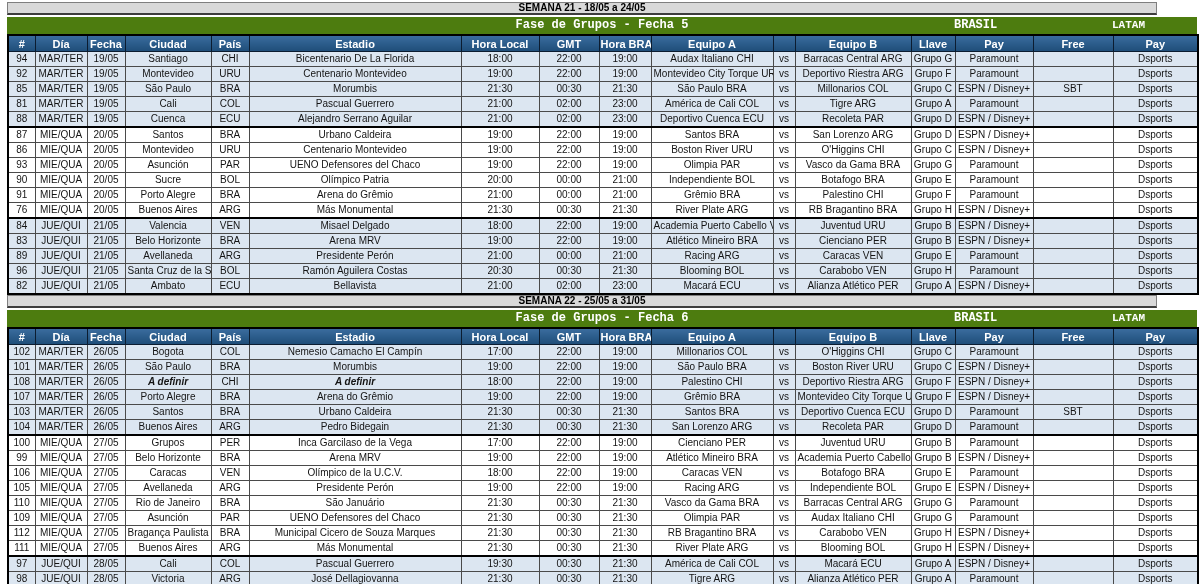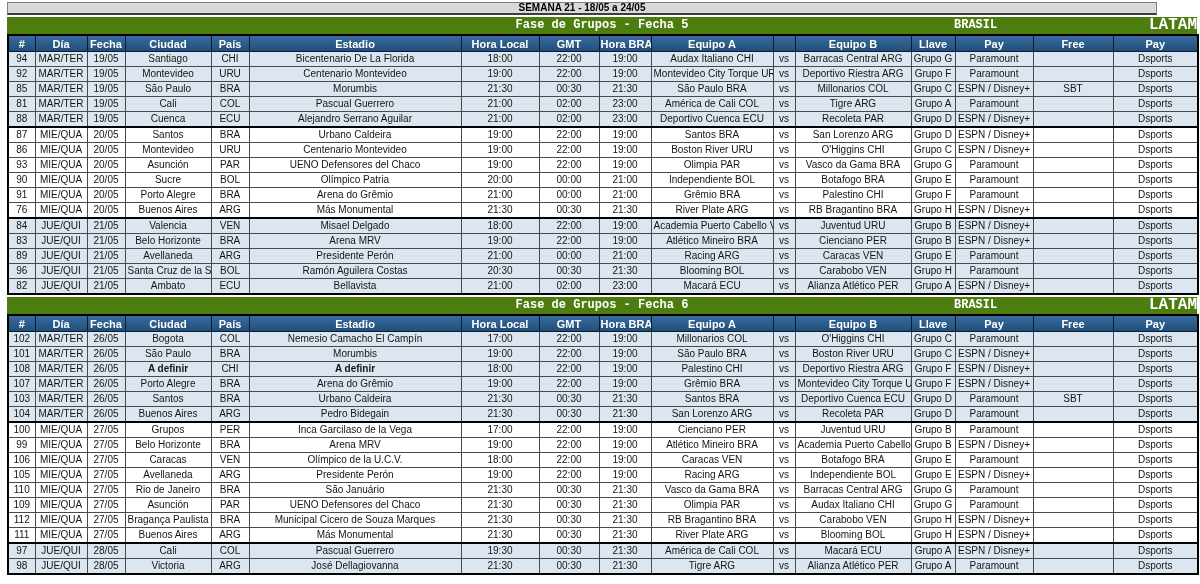--- a/index.html
+++ b/index.html
@@ -13,39 +13,39 @@
     background:#d9d9d9; border:1px solid #7f7f7f; border-bottom:2px solid #3d3d3d;
     font-size:10px; line-height:10px; font-weight:bold; color:#000;
     padding:0 4px; text-align:center;
   }
   .banner {
     position:relative; width:1190px; margin-left:7px; margin-top:2px;
     height:17px; background:#4d7c0f; color:#fff; font-weight:bold;font-family:Liberation Mono, monospace;
   }
   .banner-title { position:absolute; left:0; right:0; text-align:center; font-size:12px; line-height:17px; }
   .banner-brasil { position:absolute; left:947px; width:158px; font-size:12px; line-height:17px; }
-  .banner-latam { position:absolute; left:1105px; width:85px; text-align:right; font-size:16px; line-height:17px; }
+  .banner-latam { position:absolute; left:1105px; width:85px; text-align:left; font-size:11px; line-height:17px; }
   table.sched {
     width:1190px; margin-left:7px; border-collapse:collapse; table-layout:fixed;
     border:2px solid #000;
   }
   table.sched th {
     background:linear-gradient(#3a6c9e, #1f4e79); color:#fff;
     font-size:11px; font-weight:bold; height:15px; padding:0 1px;
     border:1px solid #0b1c30; white-space:nowrap; overflow:hidden;
   }
   table.sched td {
     font-size:10px; color:#141414; text-align:center; height:14px;
     line-height:14px; padding:0 2px; border:1px solid #4a4a4a;
     white-space:nowrap; overflow:hidden;
   }
   tr.row-blue td { background:#dce6f1; }
   tr.row-white td { background:#ffffff; }
   tr.group-start td { border-top:2px solid #000; }
-  td.italic-bold { font-weight:bold; }
+  td.italic-bold { font-style:italic; font-weight:bold; }
   
   col.c-num{width:27px;} col.c-dia{width:52px;} col.c-fecha{width:38px;}
   col.c-ciudad{width:86px;} col.c-pais{width:38px;} col.c-estadio{width:212px;}
   col.c-hlocal{width:78px;} col.c-gmt{width:60px;} col.c-hbra{width:52px;}
   col.c-eqa{width:122px;} col.c-vs{width:22px;} col.c-eqb{width:116px;}
   col.c-llave{width:44px;} col.c-pay1{width:78px;} col.c-free{width:80px;}
   col.c-pay2{width:85px;}
 </style>
 </head>
 <body>
@@ -382,20 +382,21 @@
           <td>vs</td>
           <td>Alianza Atlético PER</td>
           <td>Grupo A</td>
           <td>ESPN / Disney+</td>
           <td></td>
           <td>Dsports</td>
         </tr>
       </tbody>
   </table>
 
+  <div class="week-bar">SEMANA 22 - 25/05 a 31/05</div>
   <div class="banner">
     <span class="banner-title">Fase de Grupos - Fecha 6</span>
     <span class="banner-brasil">BRASIL</span>
     <span class="banner-latam">LATAM</span>
   </div>
   <table class="sched">
     <colgroup>
       <col class="c-num">
         <col class="c-dia">
         <col class="c-fecha">

